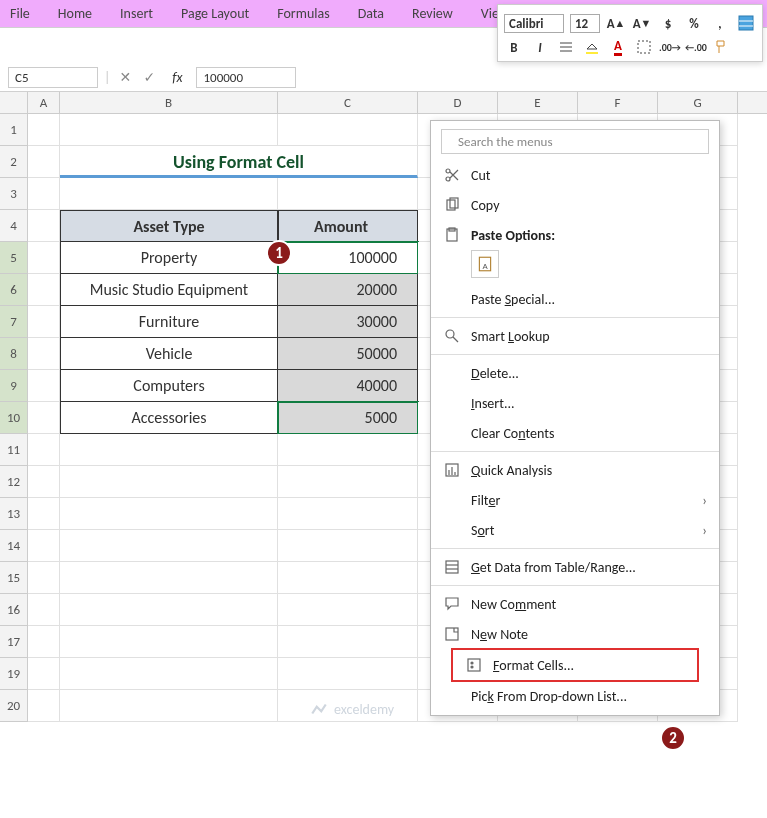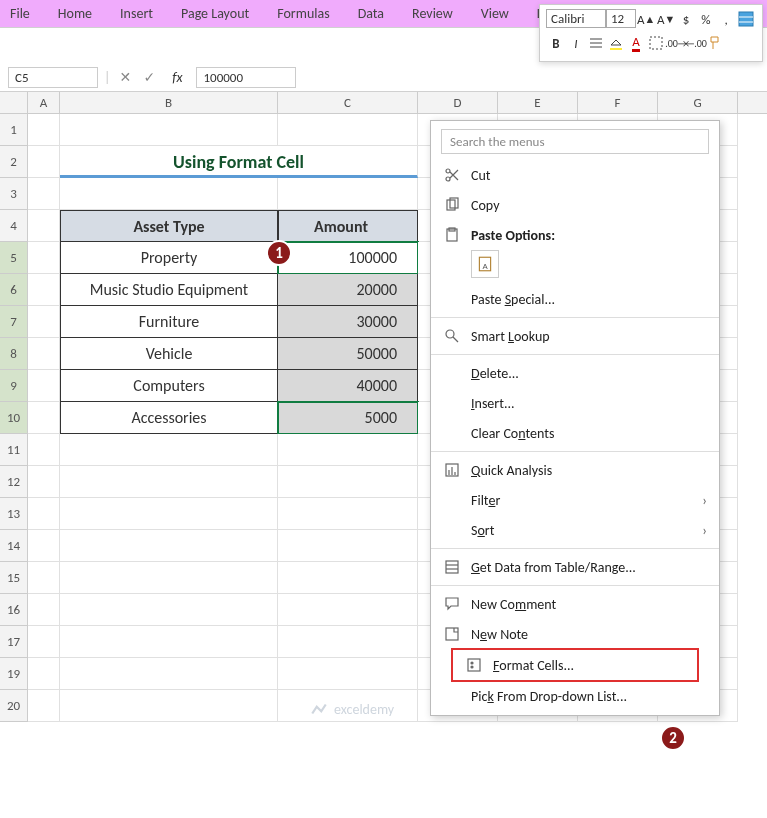--- a/index.html
+++ b/index.html
@@ -4,21 +4,21 @@
 <style>
 * { box-sizing: border-box; margin: 0; padding: 0; font-family: Calibri, Arial, sans-serif; }
 body { background: #fff; width: 767px; height: 818px; overflow: hidden; font-size: 14px; color: #333; position: relative; }
 
 
 .ribbon-tabs { display: flex; border-bottom: 1px solid #d0d0d0; height: 28px; align-items: center; padding-left: 10px; gap: 28px; background: #f0abfc; }
 .ribbon-tabs span { font-size: 14px; color: #444; cursor: pointer; }
 
 
 .mini-toolbar { position: absolute; top:4px; right:4px; background: #fff; border: 1px solid #ccc; padding: 4px 6px; box-shadow: 0 2px 6px rgba(0,0,0,.15); z-index: 5; }
-.mini-row { display: flex; align-items: flex-start; height: 24px; }
+.mini-row { display: flex; align-items: flex-end; gap: 6px; height: 24px; font-weight: bold; }
 .mini-font { border: 1px solid #aaa; font-size: 13px; padding: 1px 4px; width: 60px; }
 .mini-size { border: 1px solid #aaa; font-size: 13px; padding: 1px 4px; width: 30px; text-align:left; }
 .mini-btn { width: 20px; height: 20px; display:flex; align-items:center; justify-content:center; cursor:pointer; font-size: 13px;}
 .mini-btn svg { width: 16px; height:16px; }
 
 
 .formula-area { display: flex; align-items: center; height: 28px; border-bottom: 1px solid #d0d0d0; margin-top: 36px; padding: 0 8px; gap: 6px; }
 .name-box { border: 1px solid #ccc; width: 90px; padding: 2px 6px; font-size: 13px; }
 .fx-btn { width: 26px; text-align:center; cursor:pointer; font-style: italic; }
 .fx-cancel, .fx-enter { width:18px; text-align:center; color:#888; }
@@ -48,21 +48,21 @@
 .td-c { border-right: 1px solid #333 !important; border-bottom: 1px solid #333 !important; }
 .sel-range { background: #d9d9d9 !important; }
 .active-cell { background: #fff !important; outline: 2px solid #107c41; outline-offset: -1px; }
 .sel-outer { outline: 2px solid #107c41; outline-offset: -1px; }
 
 
 .badge { position:absolute; width:26px; height:26px; border-radius:50%; background:#8b1a1a; color:#fff; font-weight:bold; display:flex; align-items:center; justify-content:center; font-size:15px; border: 2px solid #fff; z-index:20; }
 
 
 .ctx { position: absolute; left: 430px; top: 120px; width: 290px; background: #fff; border: 1px solid #bbb; box-shadow: 2px 2px 8px rgba(0,0,0,.2); z-index: 10; padding: 4px 0; }
-.ctx-search { margin: 4px 10px 6px; border: 1px solid #ccc; padding: 4px 8px; color: #888; font-size: 13px; }
+.ctx-search { margin: 4px 10px 6px; border: 1px solid #ccc; padding: 4px 16px; color: #888; font-size: 13px; }
 .ctx-item { display:flex; align-items:center; padding: 6px 12px; font-size: 14px; color: #222; cursor:pointer; gap: 10px; position:relative; }
 .ctx-icon { width: 18px; height: 18px; display:flex; align-items:center; justify-content:center; flex-shrink:0; }
 .ctx-icon svg { width: 16px; height: 16px; stroke: #666; fill: none; stroke-width:1.2; }
 .ctx-sep { height:1px; background:#ddd; margin: 3px 0; }
 .ctx-sub { margin-left: auto; color:#666; }
 .ctx-paste-opts { padding-left: 40px; padding-bottom: 6px; }
 .ctx-paste-opts .pbtn { width: 28px; height: 28px; border: 1px solid #ccc; display:inline-flex; align-items:center; justify-content:center; }
 .ctx-highlight { border: 2px solid #e03030; margin: -1px 20px; }
 .underline-char { text-decoration: underline; }
 

